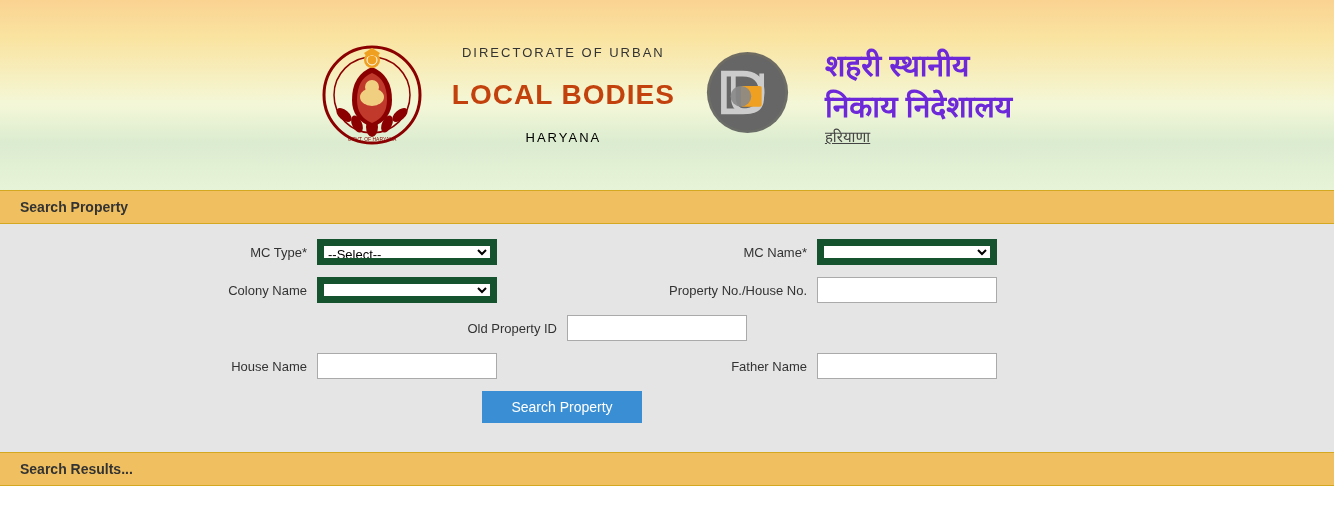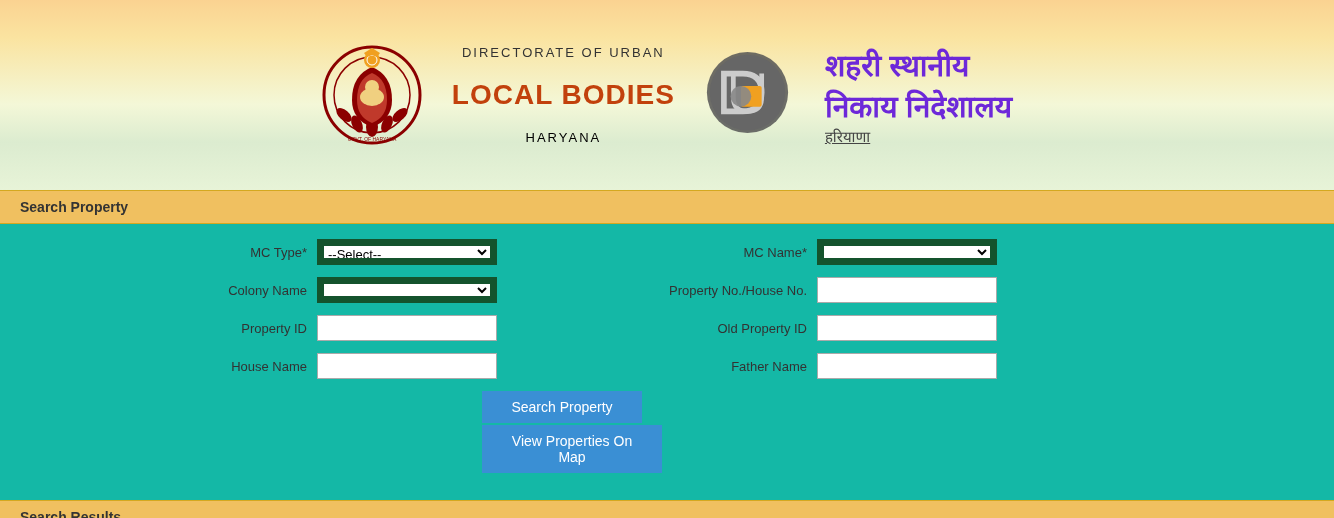--- a/index.html
+++ b/index.html
@@ -94,21 +94,21 @@
       padding: 8px 20px;
       font-size: 14px;
       font-weight: bold;
       color: #333;
       border-top: 1px solid #d4a820;
       border-bottom: 1px solid #d4a820;
     }
 
     
     .form-area {
-      background: #14b8a6;
+      background: #e5e5e5;
       padding: 15px 8px;
     }
 
     .form-row {
       display: flex;
       align-items: center;
       margin-bottom: 12px;
       justify-content: center;
     }
 
@@ -282,45 +282,40 @@
       </select>
     </div>
     <div class="form-group">
       <label>Property No./House No.</label>
       <input type="text" style="">
     </div>
   </div>
 
   <div class="form-row">
     <div class="form-group">
-      <label>Property ID</label>
-      <input type="text" style="">
-    </div>
-    <div class="form-group">
       <label>Old Property ID</label>
       <input type="text" style="">
     </div>
   </div>
 
   <div class="form-row">
     <div class="form-group">
       <label>House Name</label>
       <input type="text" style="">
     </div>
     <div class="form-group">
       <label>Father Name</label>
       <input type="text" style="">
     </div>
   </div>
 
   <div class="form-row">
     <div style="width:500px; display:flex; justify-content: flex-start; padding-left: 155px;">
       <div class="buttons-row">
         <button class="btn-search">Search Property</button>
-        <button class="btn-map">View Properties On Map</button>
       </div>
     </div>
     <div style="width:500px;"></div>
   </div>
 
 </div>
 
 <div class="results-header">
   <span>Search Results...</span>
 </div>

